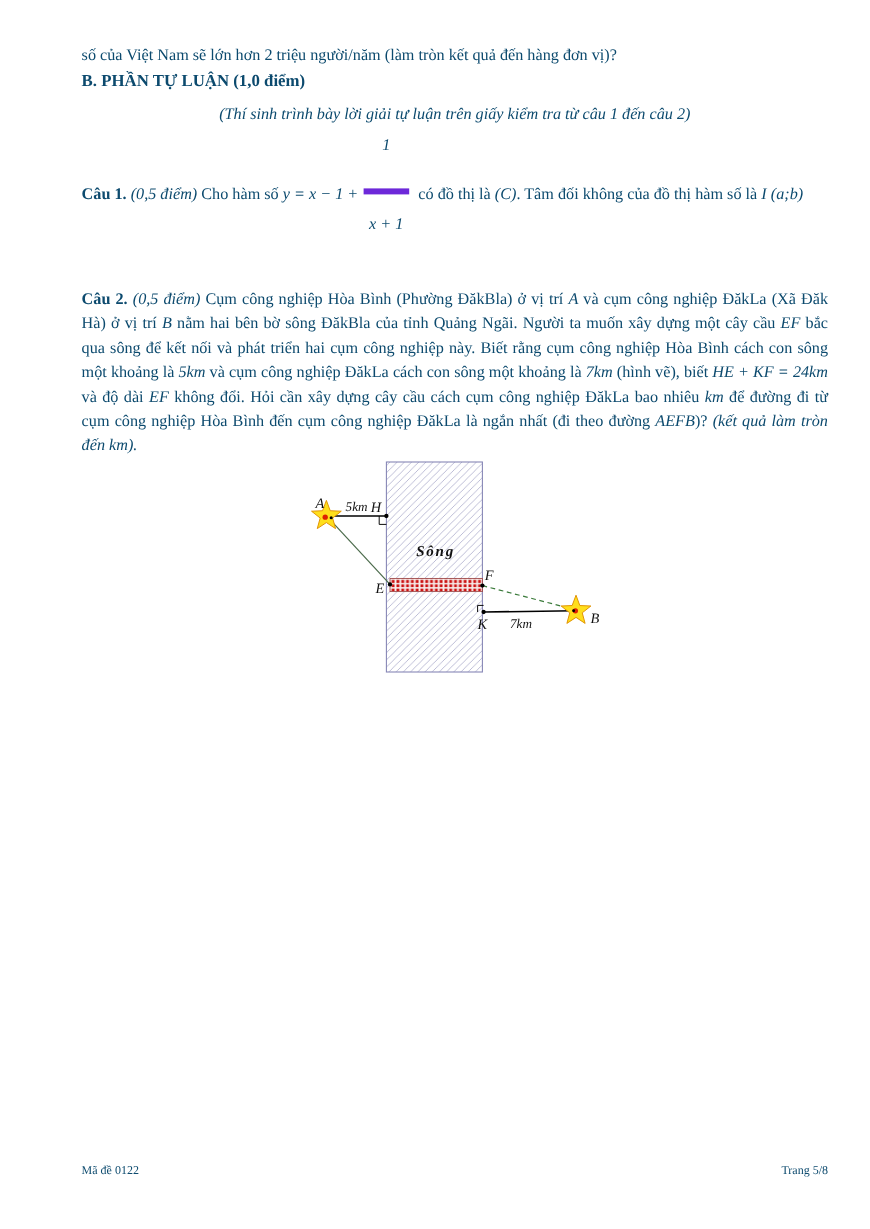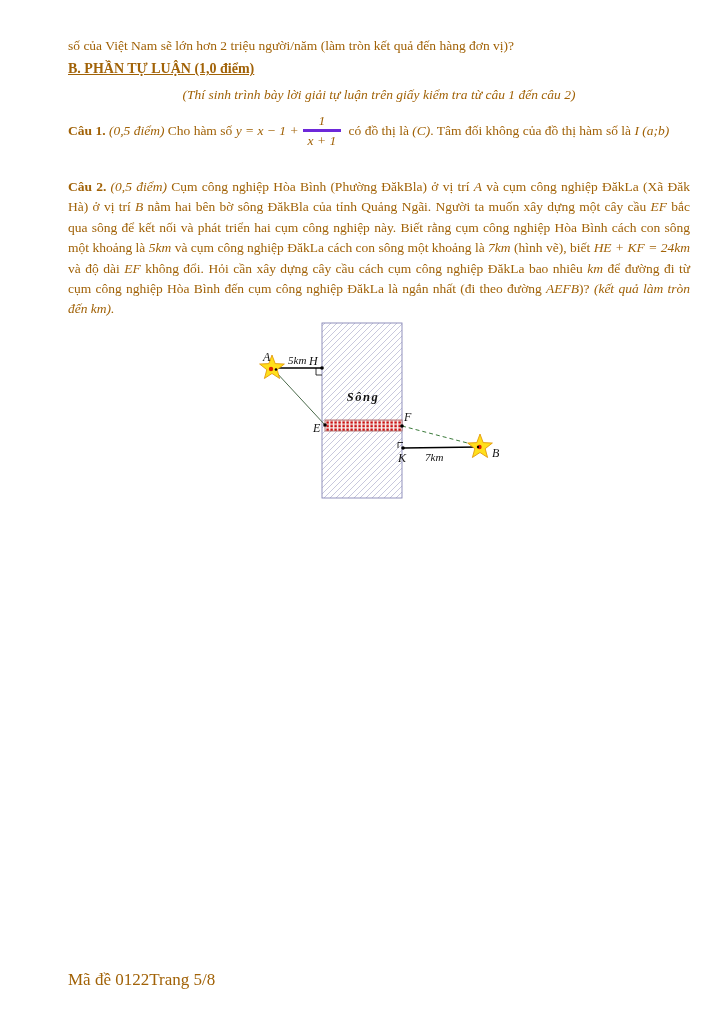--- a/index.html
+++ b/index.html
@@ -4,51 +4,51 @@
 <style>
   * { box-sizing: border-box; }
   html, body { margin: 0; padding: 0; background: #ffffff; }
   .page {
     position: relative;
     width: 725px;
     height: 1024px;
     background: #ffffff;
     font-family: "Liberation Serif", serif;
     font-size: 13.5px;
-    color: #a16207;
+    color: #0c4a6e;
     overflow: hidden;
   }
   .content { position: absolute; left: 68px; top: 36px; width: 622px; }
   p { margin: 0; line-height: 20px; }
   .intro-line { text-align: justify; }
-  .section-heading { font-weight: bold; font-size: 14px; margin-top: 3px; text-decoration: underline; }
+  .section-heading { font-weight: bold; font-size: 14px; margin-top: 3px; }
   .section-note { font-style: italic; text-align: center; margin-top: 6px; }
   .b { font-weight: bold; margin-top: 28px; }
   .i, .math { font-style: italic; }
   .cau1-line1 { margin-top: 7px; }
   .cau1-line1, .cau1-line2 { line-height: 21px; }
   .cau2-para { margin-top: 25px; line-height: 20.4px; text-align: justify; }
   .frac {
     display: inline-block;
     vertical-align: middle;
     text-align: center;
     margin: 0 4px 3px 4px;
     line-height: 17px;
   }
   .frac .num { display: block; padding: 0 5px; }
-  .frac .den { display: block; border-top: 3px solid #6d28d9; padding: 0 5px; }
+  .frac .den { display: block; border-top: 5px solid #6d28d9; padding: 16px 5px; margin-top: 28px; }
   .figure-wrap { margin-left: 182px; margin-top: 0; width: 272px; height: 188px; }
   .figure-wrap svg { display: block; }
   .end-marker { font-weight: bold; text-align: center; margin-top: 10px; letter-spacing: 0.5px; }
   .footer {
     position: absolute;
     left: 68px; right: 35px; top: 970px;
     display: flex;
-    justify-content: flex-start;
-    font-size: 17px;
+    justify-content: space-between;
+    font-size: 10px;
   }
   svg text {
     font-family: "Liberation Serif", serif;
     font-style: italic;
     font-size: 12px;
     fill: #111111;
   }
   svg text.dist { font-size: 11px; }
   svg text.river-name { font-weight: bold; font-size: 12.5px; letter-spacing: 1.5px; }
 </style>

